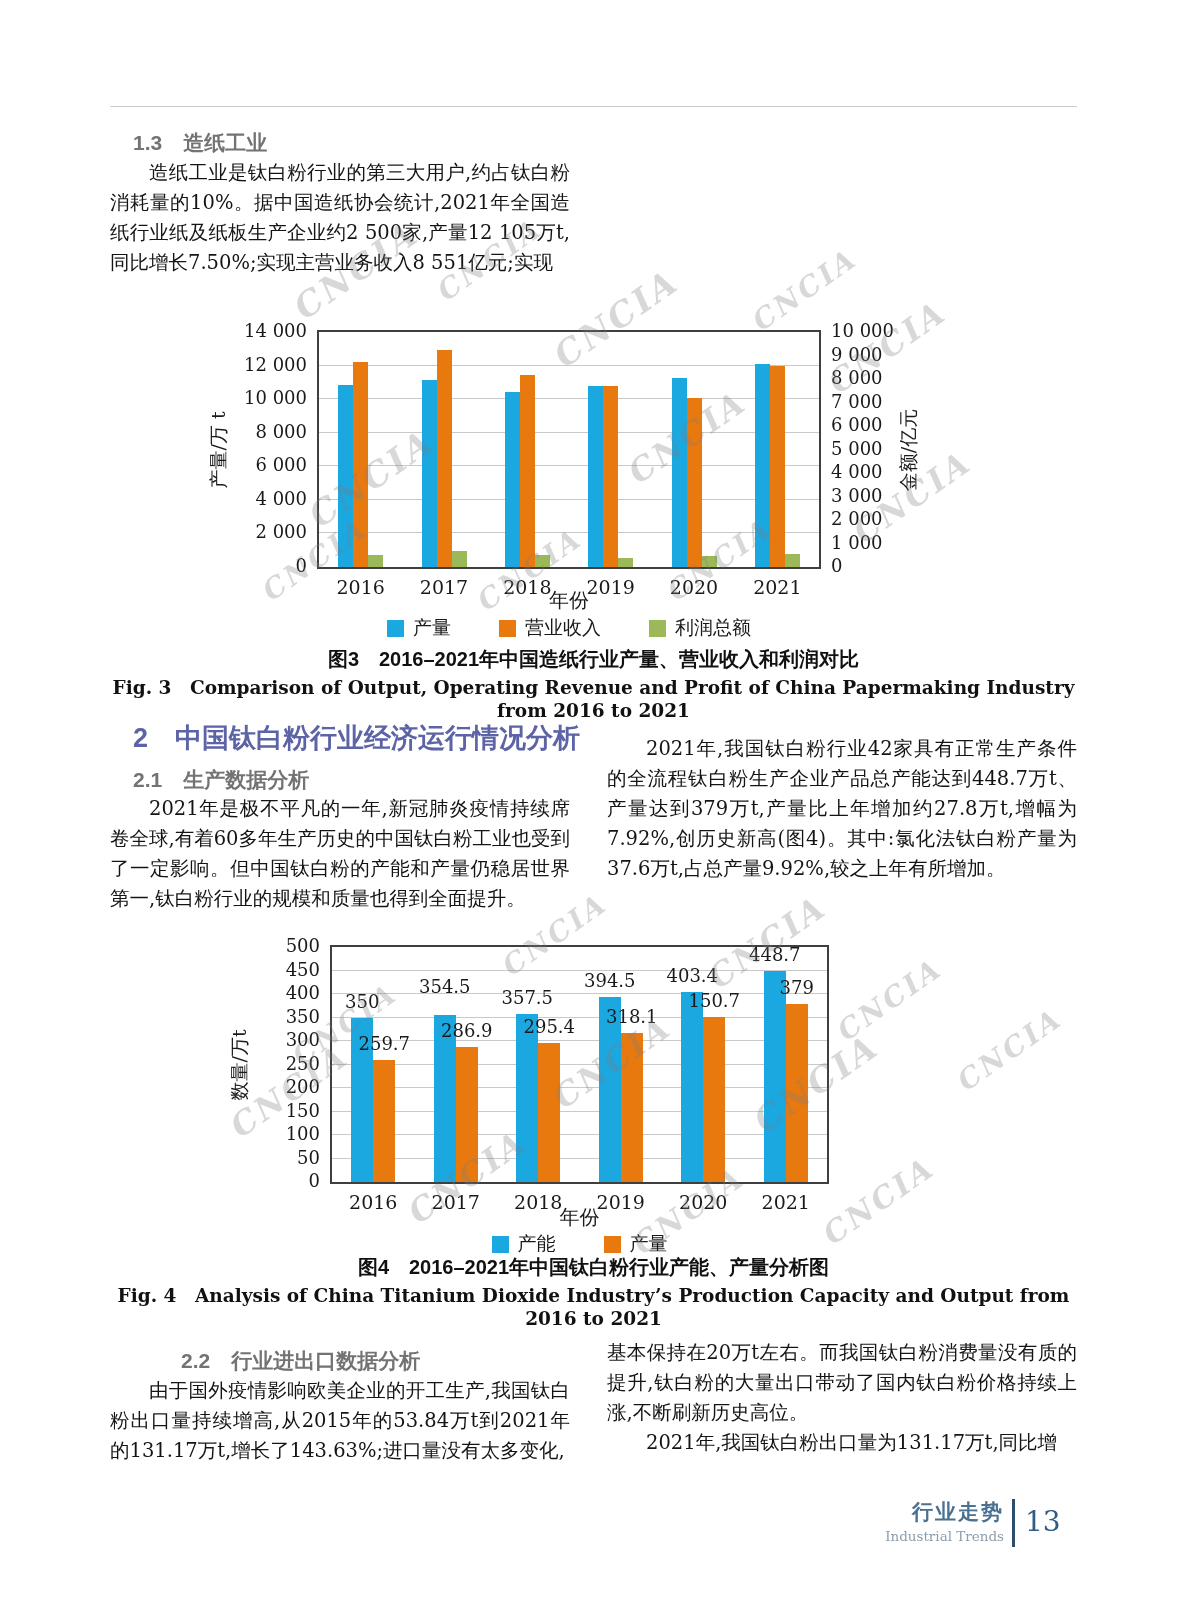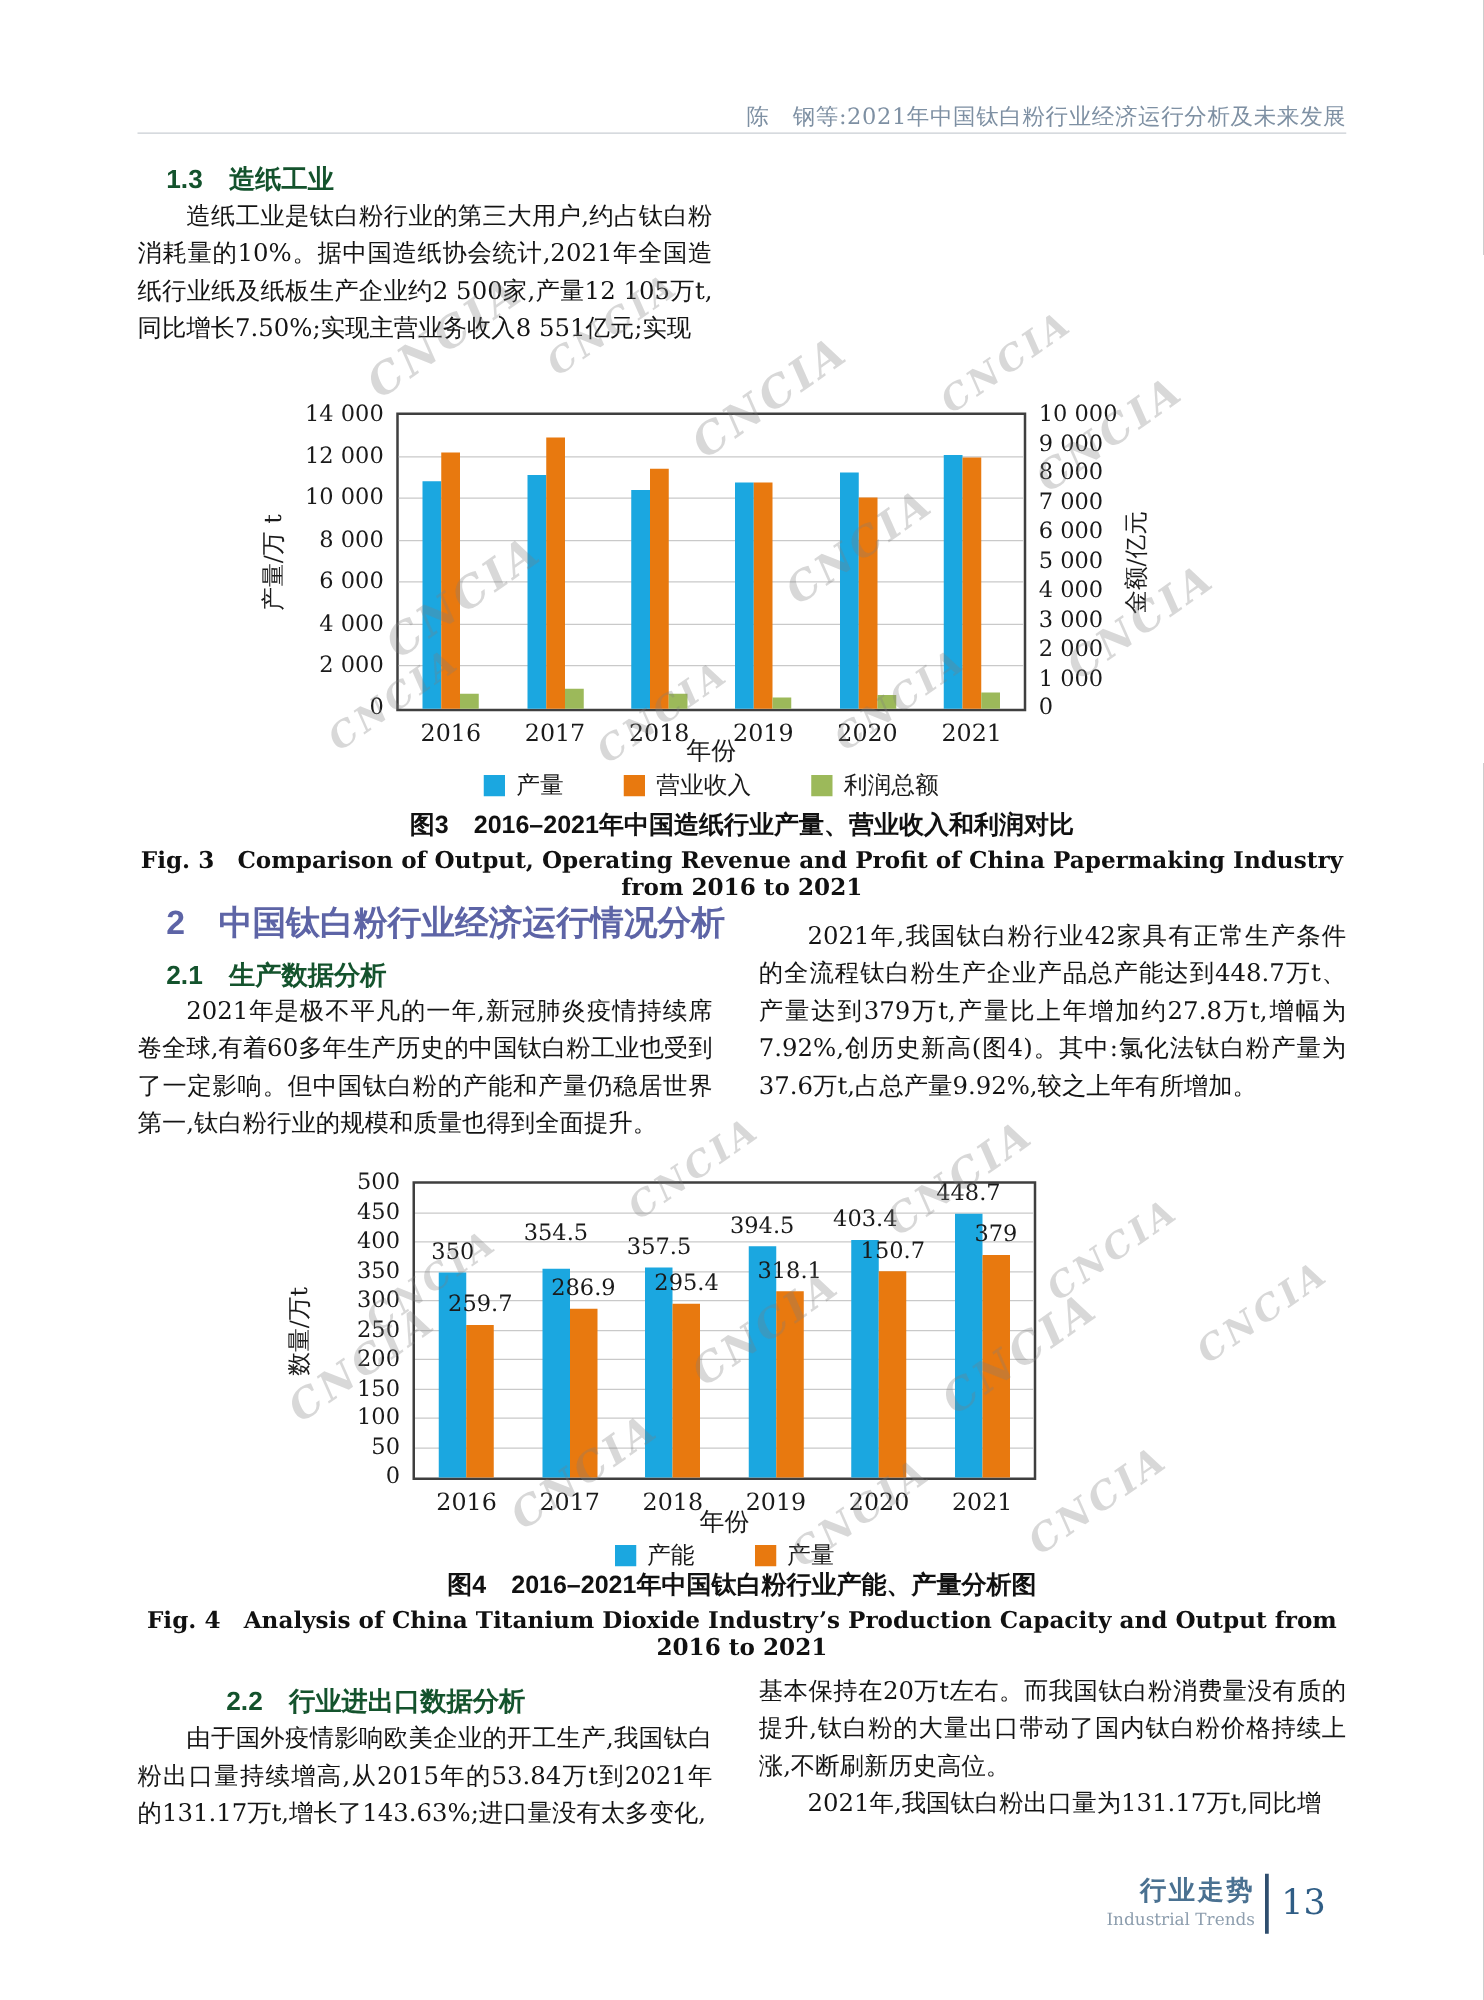--- a/index.html
+++ b/index.html
@@ -3,21 +3,21 @@
 <meta charset="utf-8">
 <style>
   html,body{margin:0;padding:0;background:#888;}
   .page{position:relative;width:1187px;height:1600px;background:#ffffff;margin:0 auto;
         font-family:"DejaVu Serif","Liberation Serif",serif;color:#1a1a1a;overflow:hidden;}
   
   .hdr{position:absolute;top:81px;right:110px;font-size:18px;color:#7e90a3;letter-spacing:.5px;}
   .rule{position:absolute;top:106px;left:110px;width:967px;height:1px;background:#c9ced3;}
   
   .h-sub{position:absolute;left:133px;font-family:"Liberation Sans",sans-serif;font-weight:bold;
-         font-size:21px;color:#14532d;}
+         font-size:21px;color:#737373;}
   .h-main{position:absolute;left:133px;font-family:"Liberation Sans",sans-serif;font-weight:bold;
           font-size:27px;color:#5d64a6;}
   
   .par{position:absolute;font-size:19.5px;line-height:30px;text-align:justify;color:#141414;}
   .indent{text-indent:2em;}
   .colL{left:110px;width:460px;}
   .colR{left:607px;width:470px;}
   
   .cap-zh{position:absolute;left:110px;width:967px;text-align:center;
           font-family:"Liberation Sans",sans-serif;font-weight:bold;font-size:20px;color:#111;}
@@ -46,21 +46,20 @@
   .f-zh{font-family:"Liberation Sans",sans-serif;font-weight:bold;font-size:21px;color:#4a7191;letter-spacing:2px;}
   .f-en{font-size:13.5px;color:#8c9dad;margin-top:2px;}
   .f-bar{position:absolute;top:1499px;left:1012px;width:3px;height:48px;background:#2f4e6e;}
   .f-num{position:absolute;top:1505px;left:1025px;font-size:28px;color:#2f5d85;}
 </style>
 </head>
 <body>
 
 <div class="page">
 
-  <div class="hdr">陈　钢等:2021年中国钛白粉行业经济运行分析及未来发展</div>
   <div class="rule"></div>
 
   <div class="h-sub" style="top:129px;">1.3　造纸工业</div>
   <div class="par colL indent" style="top:158px;">造纸工业是钛白粉行业的第三大用户,约占钛白粉消耗量的10%。据中国造纸协会统计,2021年全国造纸行业纸及纸板生产企业约2 500家,产量12 105万t,同比增长7.50%;实现主营业务收入8 551亿元;实现</div>
 
   <div id="plot3" class="plot" style="left:317px;top:330px;width:500px;height:235px;">
     <div class="ylab" style="left:-112px;">
       <span>产量/万 t</span>
       </div>
     <div class="ylab" style="left:578px;">

